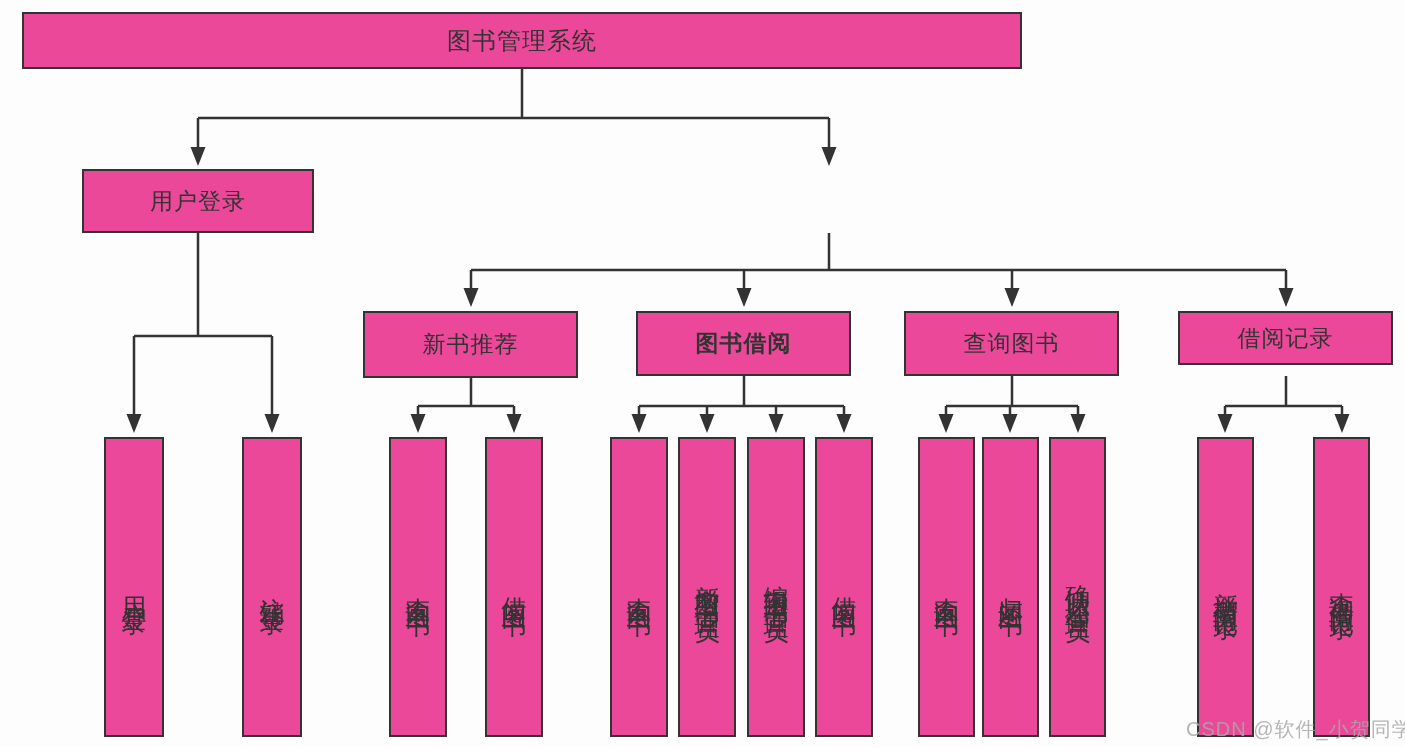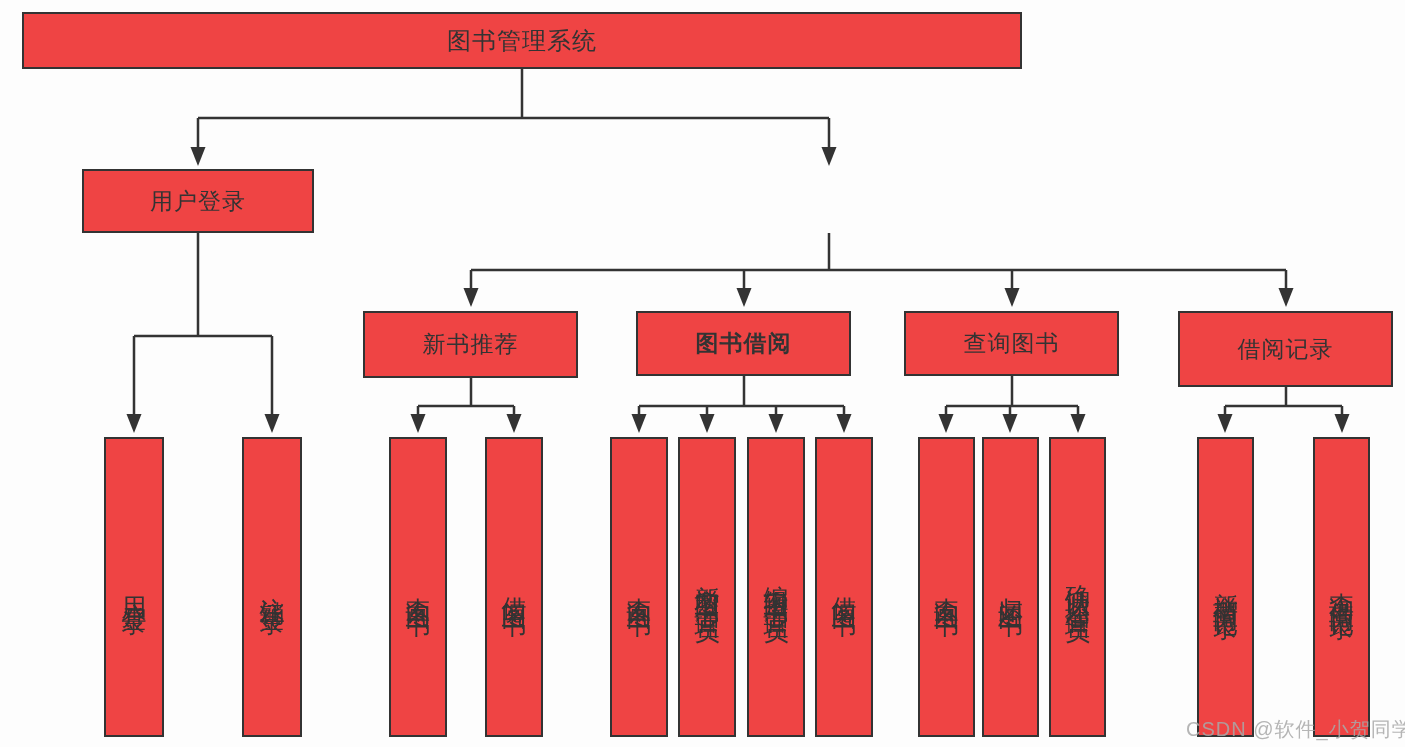--- a/index.html
+++ b/index.html
@@ -23,21 +23,21 @@
     stroke: #333333;
     stroke-width: 2.5;
     fill: none;
   }
   #connectors polygon {
     fill: #333333;
     stroke: none;
   }
   .box {
     position: absolute;
-    background: #ef4444;
+    background: #ec4899;
     border: 2.5px solid #333333;
     box-sizing: border-box;
     display: flex;
     align-items: center;
     justify-content: center;
     color: #333333;
   }
   .hbox {
     font-size: 23px;
     letter-spacing: 1px;
@@ -118,21 +118,21 @@
 
   <div class="box hbox" style="left:363px; top:311px; width:215px; height:67px;">
     <span>新书推荐</span>
   </div>
   <div class="box hbox" style="left:636px; top:311px; width:215px; height:65px;font-weight:bold;">
     <span>图书借阅</span>
   </div>
   <div class="box hbox" style="left:904px; top:311px; width:215px; height:65px;">
     <span>查询图书</span>
   </div>
-  <div class="box hbox" style="left:1178px; top:311px; width:215px; height:76px;">
+  <div class="box hbox" style="left:1178px; top:311px; width:215px; height:54px;">
     <span>借阅记录</span>
   </div>
 
   <div class="box vbox" style="left:104px; width:60px;">
     <span>用户登录</span>
   </div>
   <div class="box vbox" style="left:242px; width:60px;">
     <span>注销登录</span>
   </div>
 

